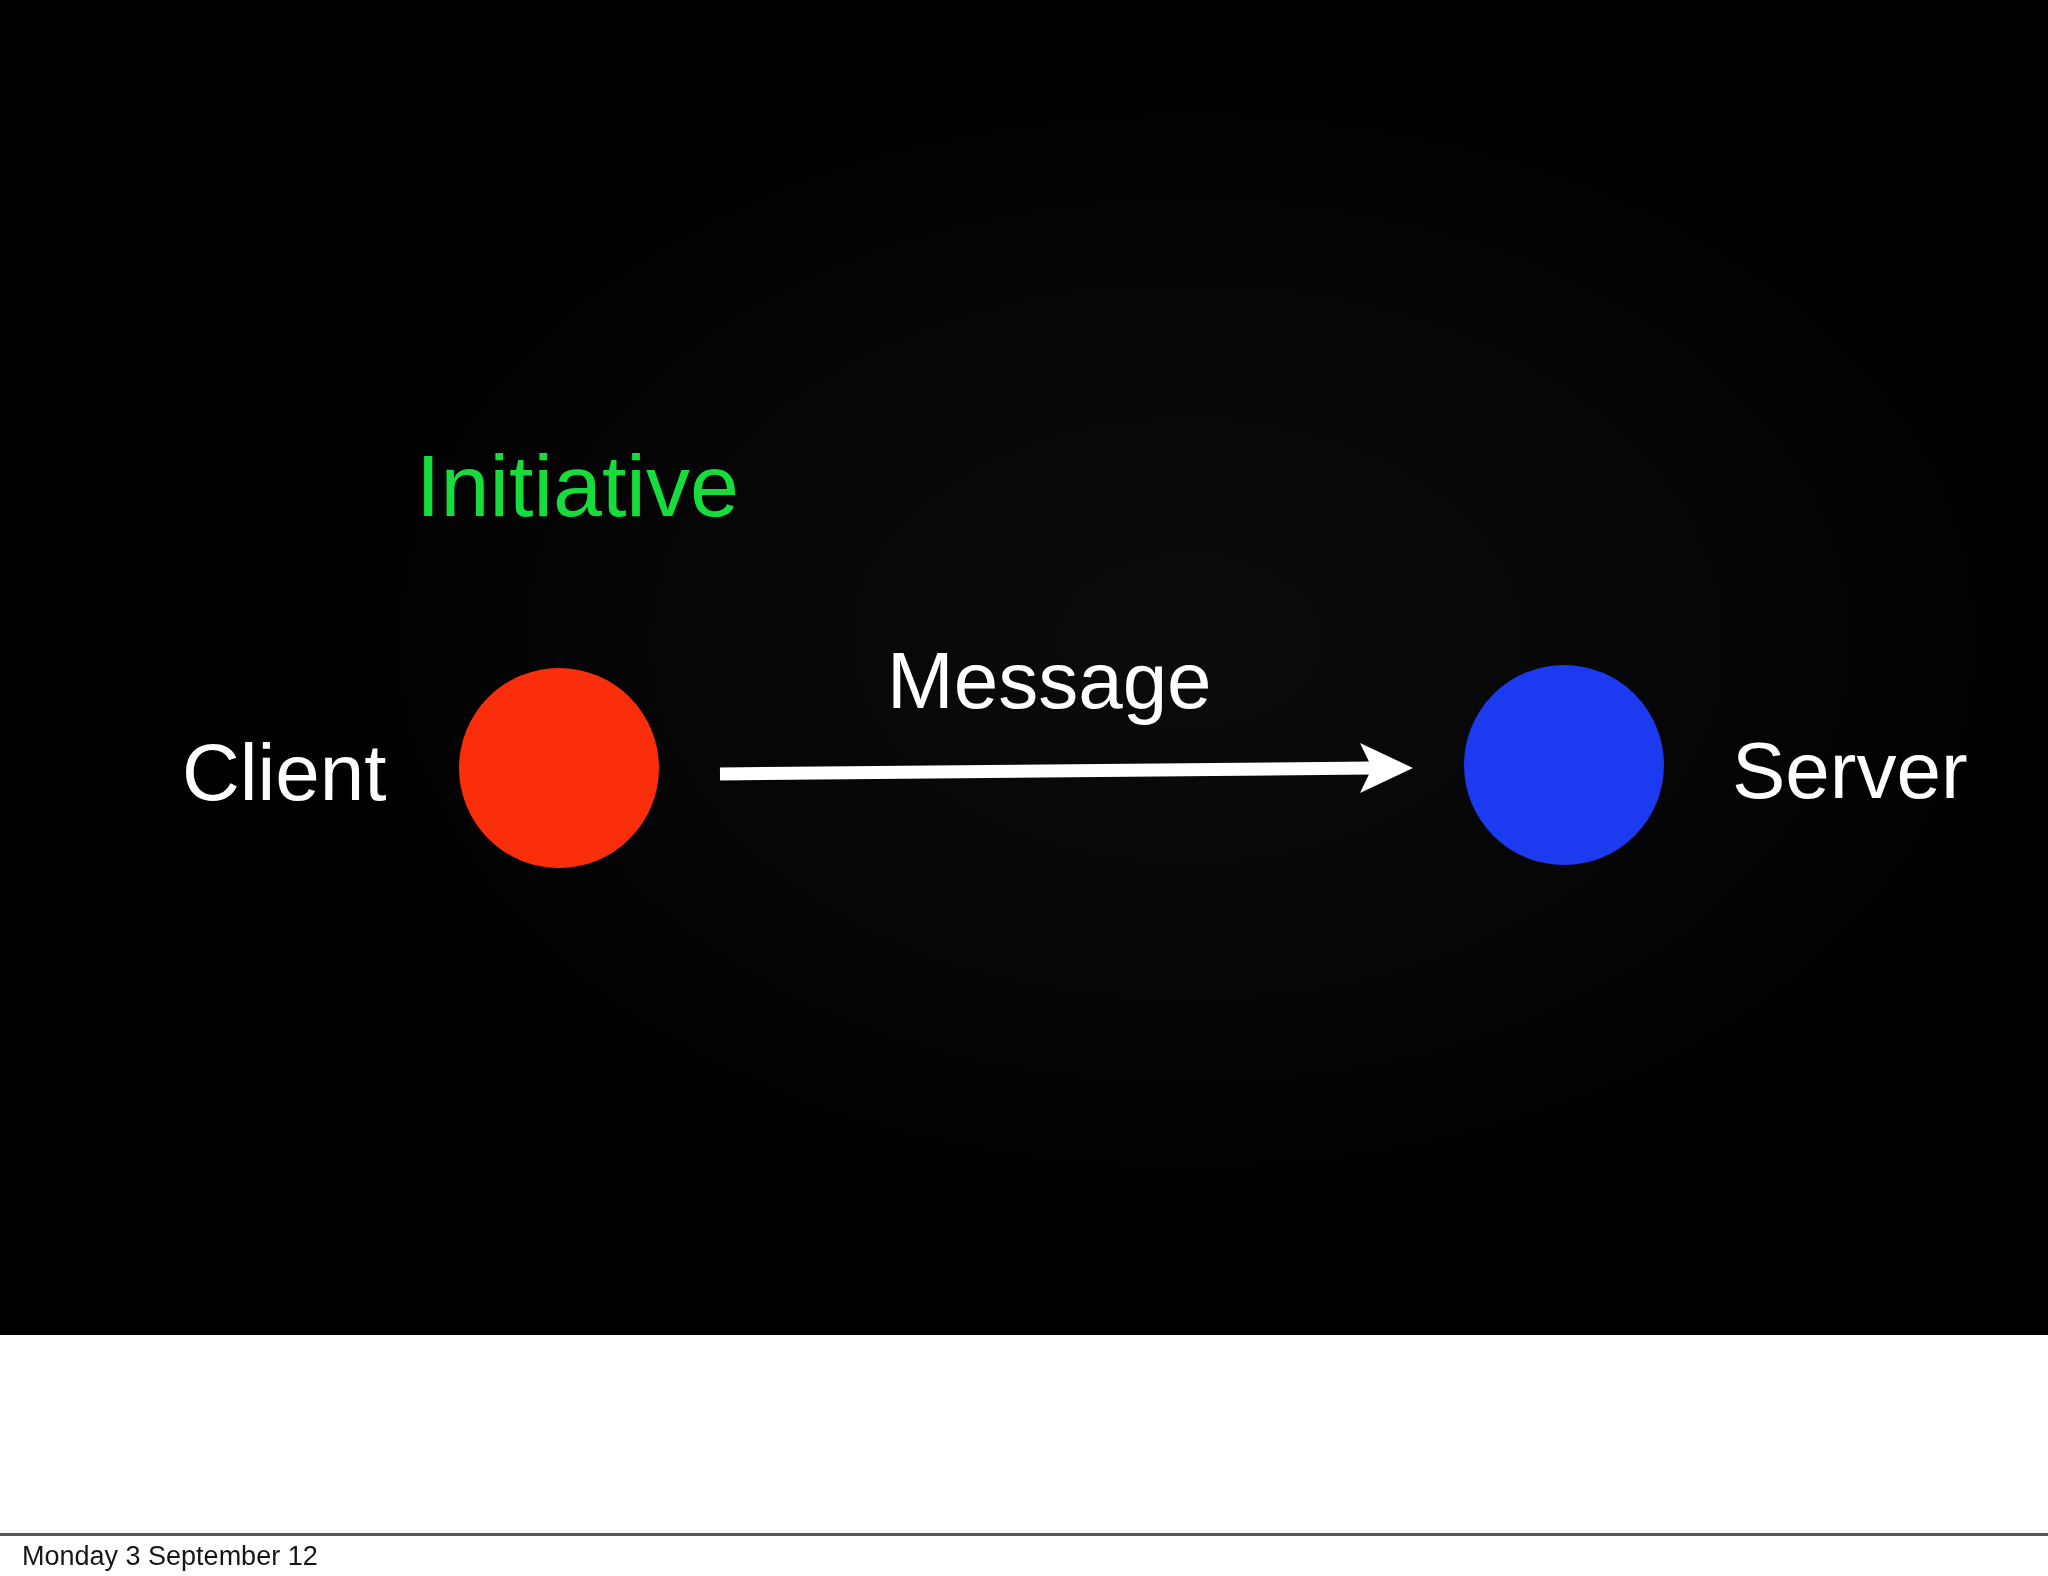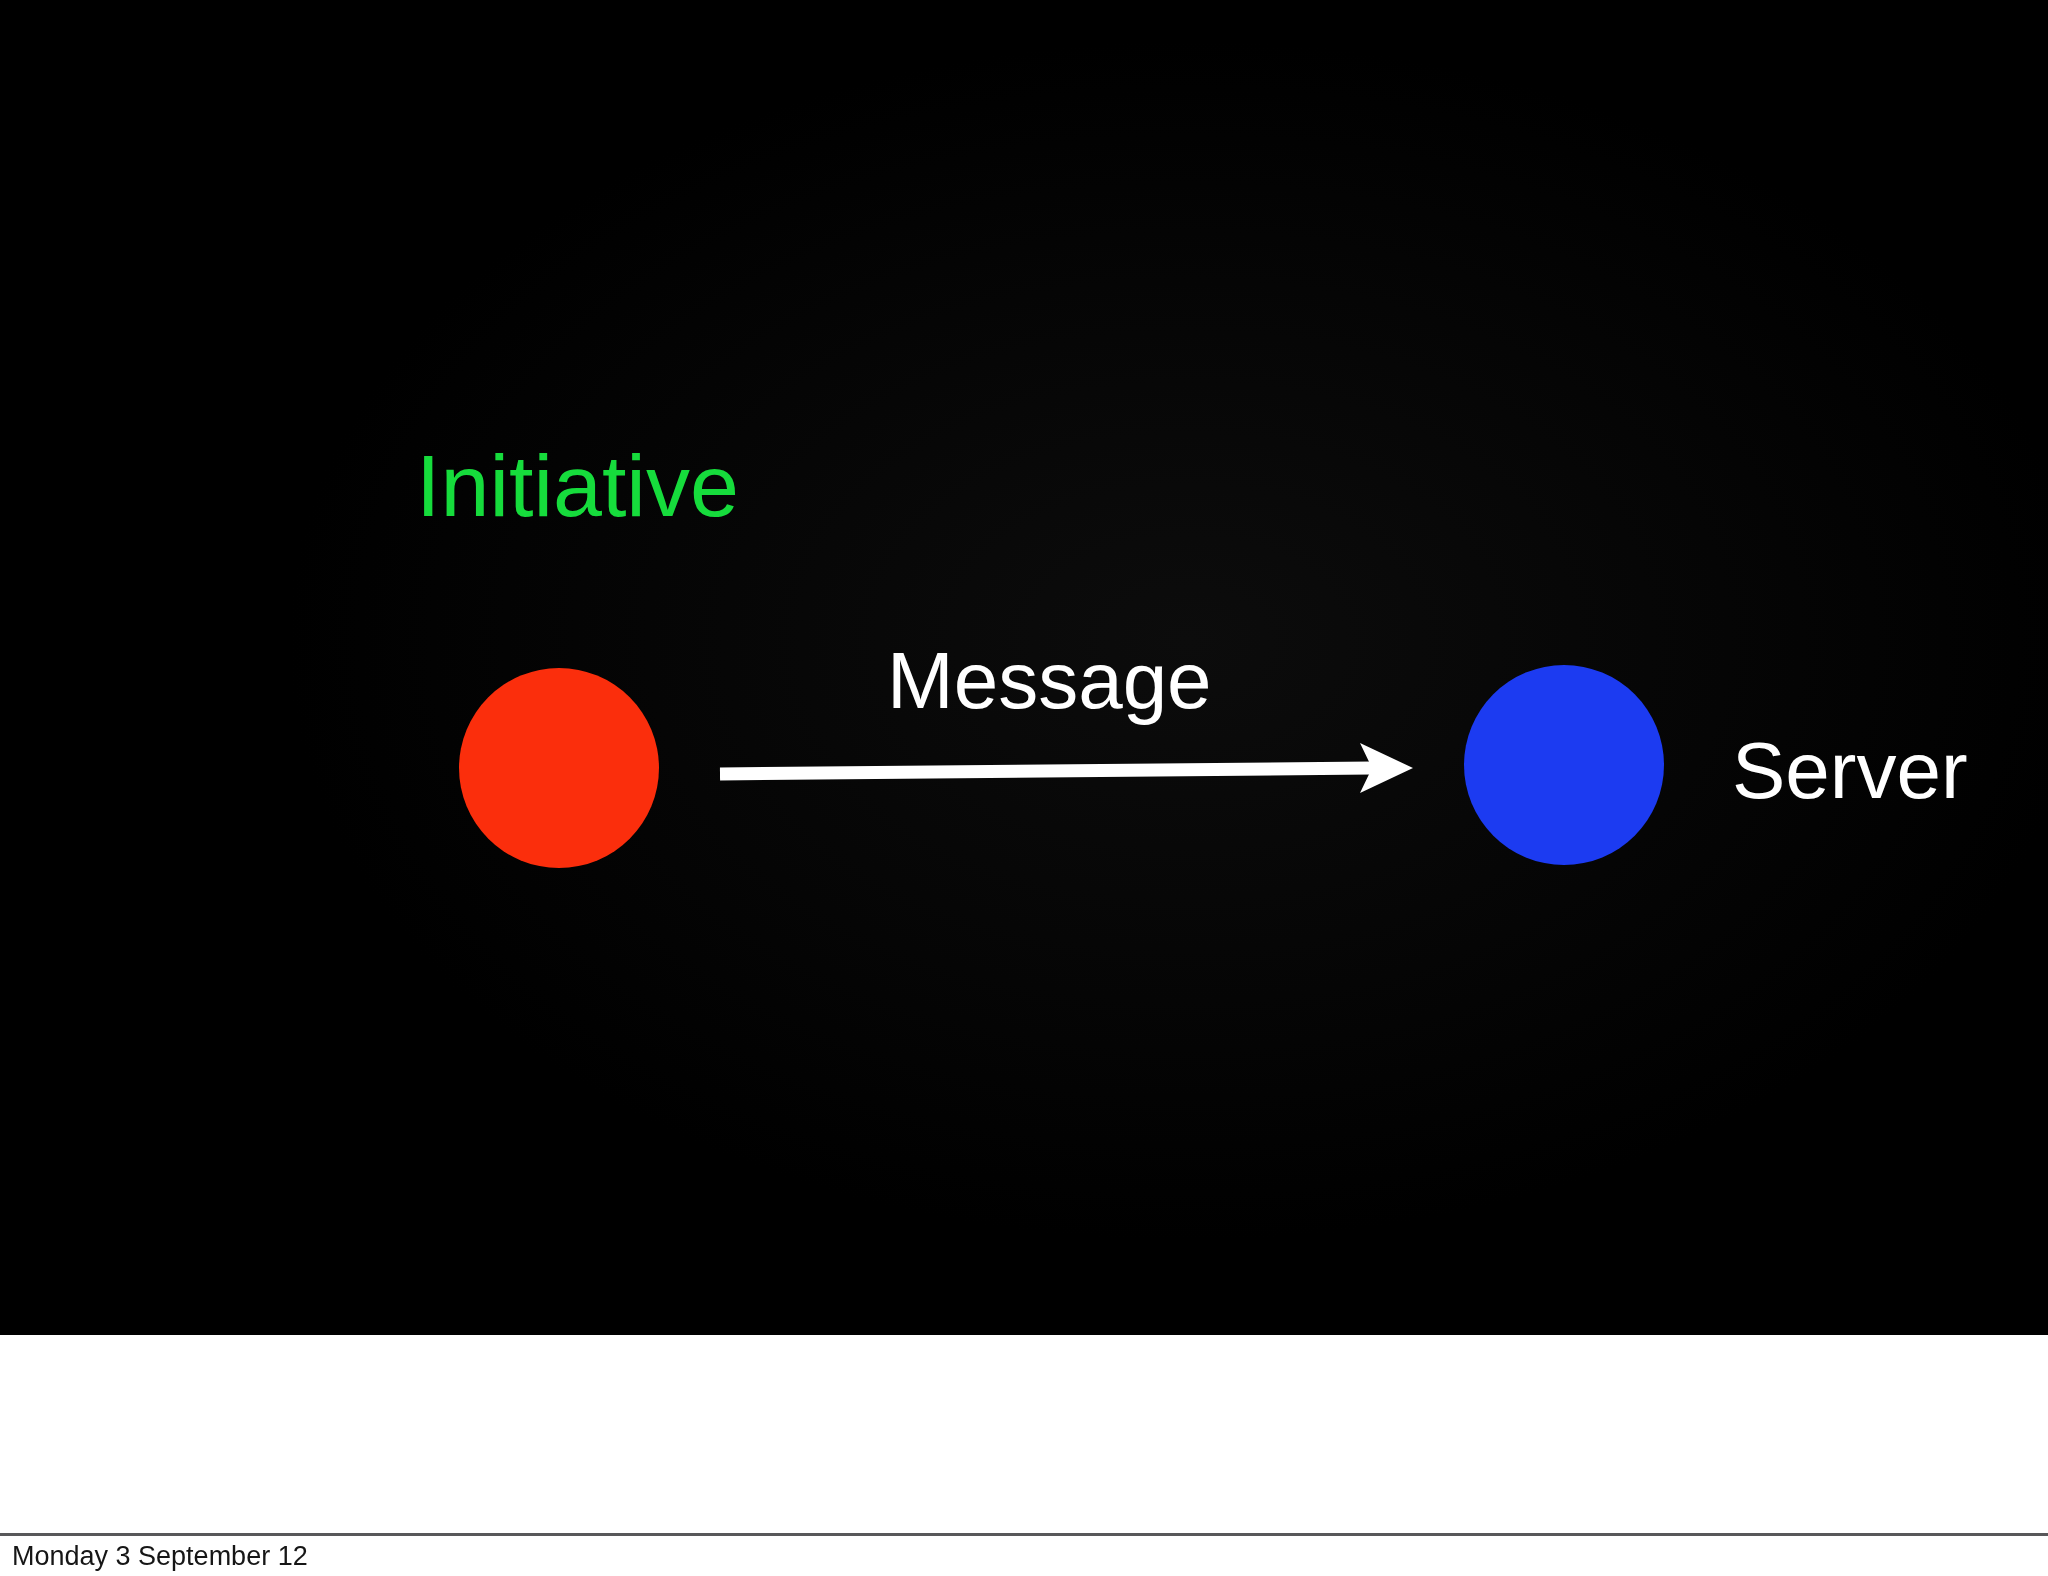--- a/index.html
+++ b/index.html
@@ -64,40 +64,41 @@
     height: 43px;
     box-sizing: border-box;
     border-top: 3px solid #58585a;
     background: #ffffff;
     display: flex;
     align-items: center;
   }
   .footer-date {
     font-size: 27px;
     color: #161616;
-    padding-left: 12px;
+    padding-left: 22px;
     line-height: 1;
   }
 </style>
 </head>
 <body>
 
 <div class="stage">
 
   <div class="slide">
 
     <svg class="shape-layer" width="2048" height="1576" viewBox="0 0 2048 1576" xmlns="http://www.w3.org/2000/svg">
       <circle cx="559" cy="768" r="100" fill="#FB2E0C"></circle>
       <circle cx="1564" cy="765" r="100" fill="#1C3BF1"></circle>
       <line x1="720" y1="774" x2="1372" y2="768" stroke-width="13" stroke="#FFFFFF"></line>
       <polygon points="1413,768 1360,743 1372,768 1360,793" fill="#FFFFFF"></polygon>
     </svg>
 
     <div class="slide-label label-initiative" style="color: rgb(22, 220, 60);">Initiative</div>
 
+    <div class="slide-label label-client" style="color: rgb(255, 255, 255);">Client</div>
 
     <div class="slide-label label-server" style="color: rgb(255, 255, 255);">Server</div>
 
     <div class="slide-label label-message" style="color: rgb(255, 255, 255);">Message</div>
 
   </div>
 
   <div class="footer">
     <span class="footer-date">Monday 3 September 12</span>
   </div>

